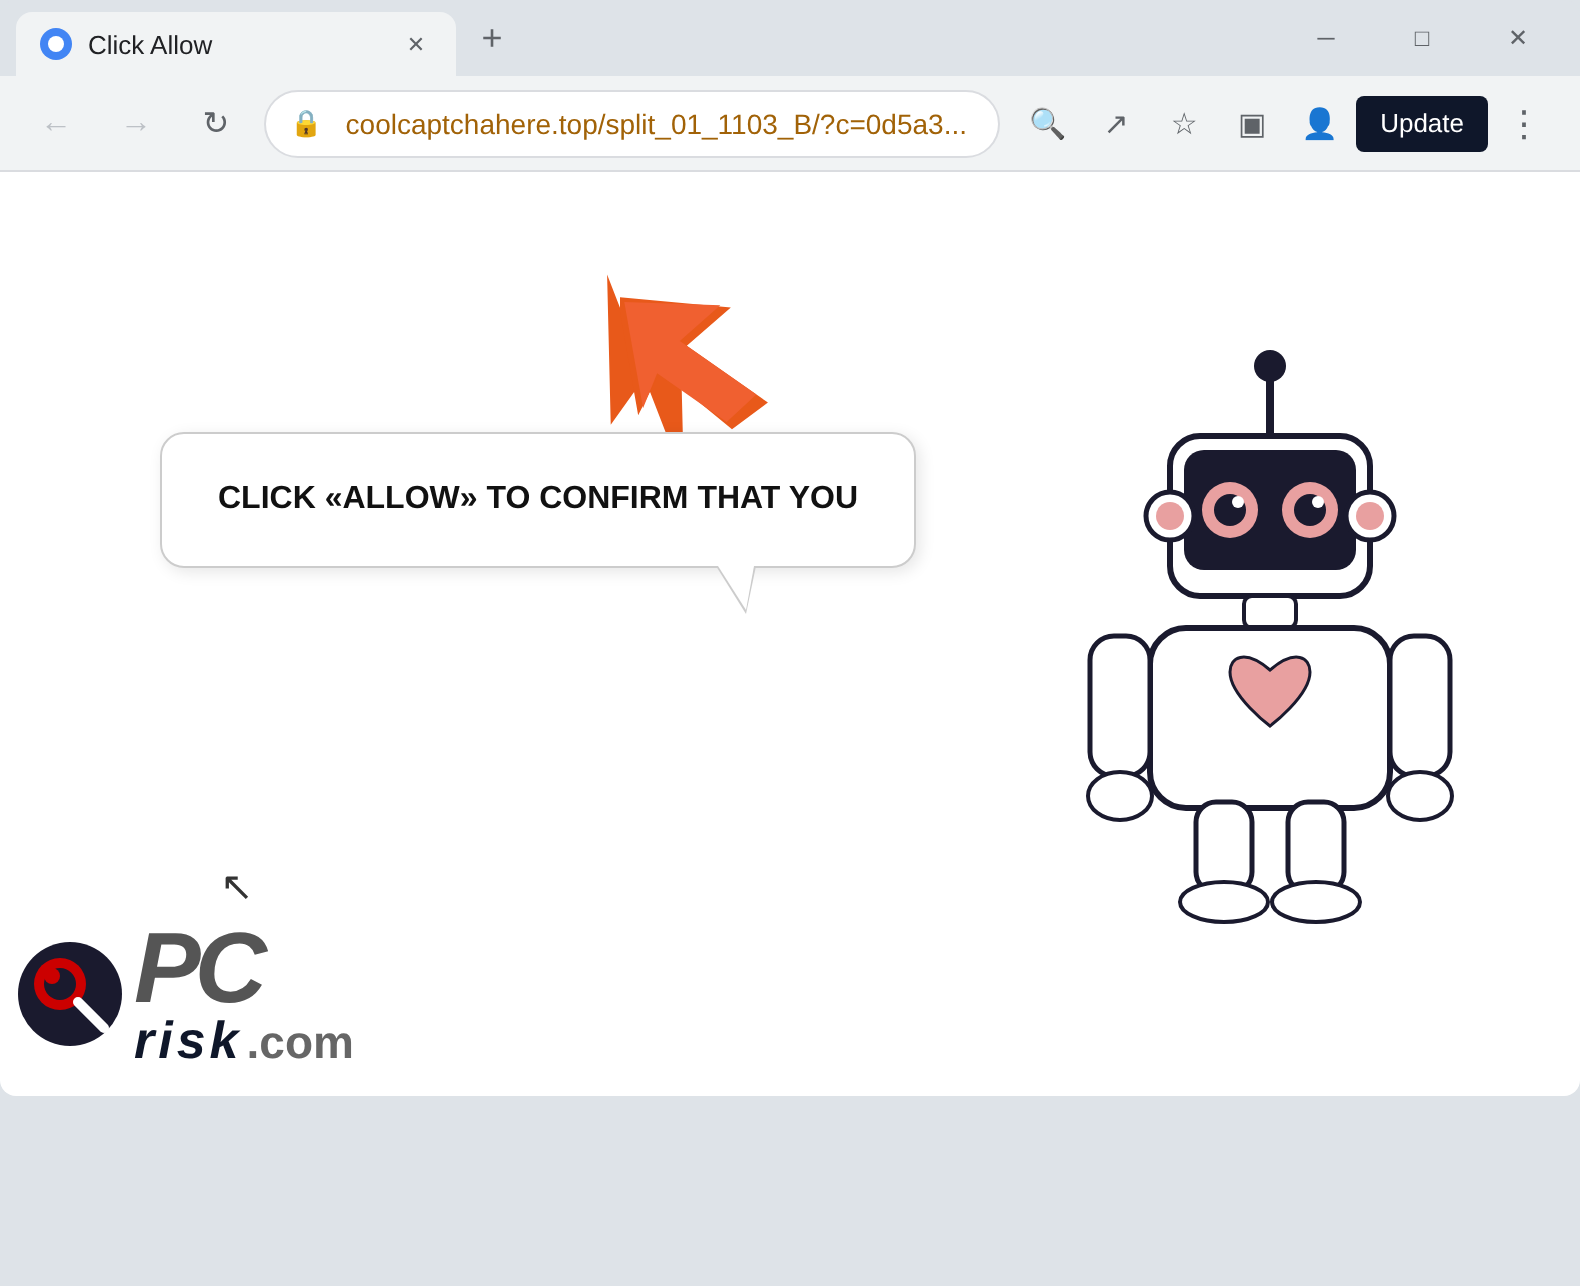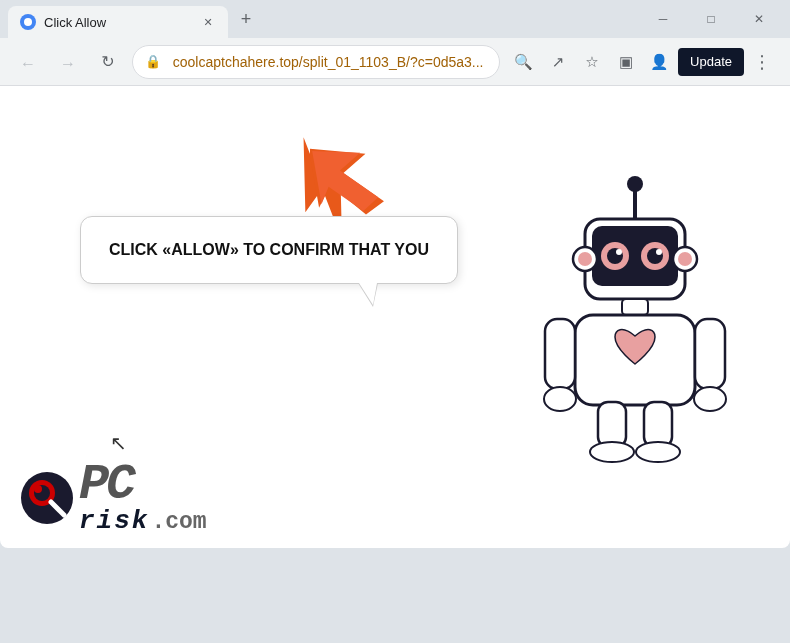--- a/index.html
+++ b/index.html
@@ -288,25 +288,24 @@
     .robot-container {
       position: absolute;
       right: 60px;
       bottom: 80px;
     }
 
     
     .pcrisk-logo {
       position: absolute;
       bottom: 12px;
-      left: 20px;
+      left: 8px;
       display: flex;
       align-items: center;
       gap: 4px;
-      font-family: Liberation Mono, monospace;
     }
 
     
     .cursor {
       position: absolute;
       top: 345px;
       left: 110px;
       font-size: 20px;
       color: #333;
       pointer-events: none;

